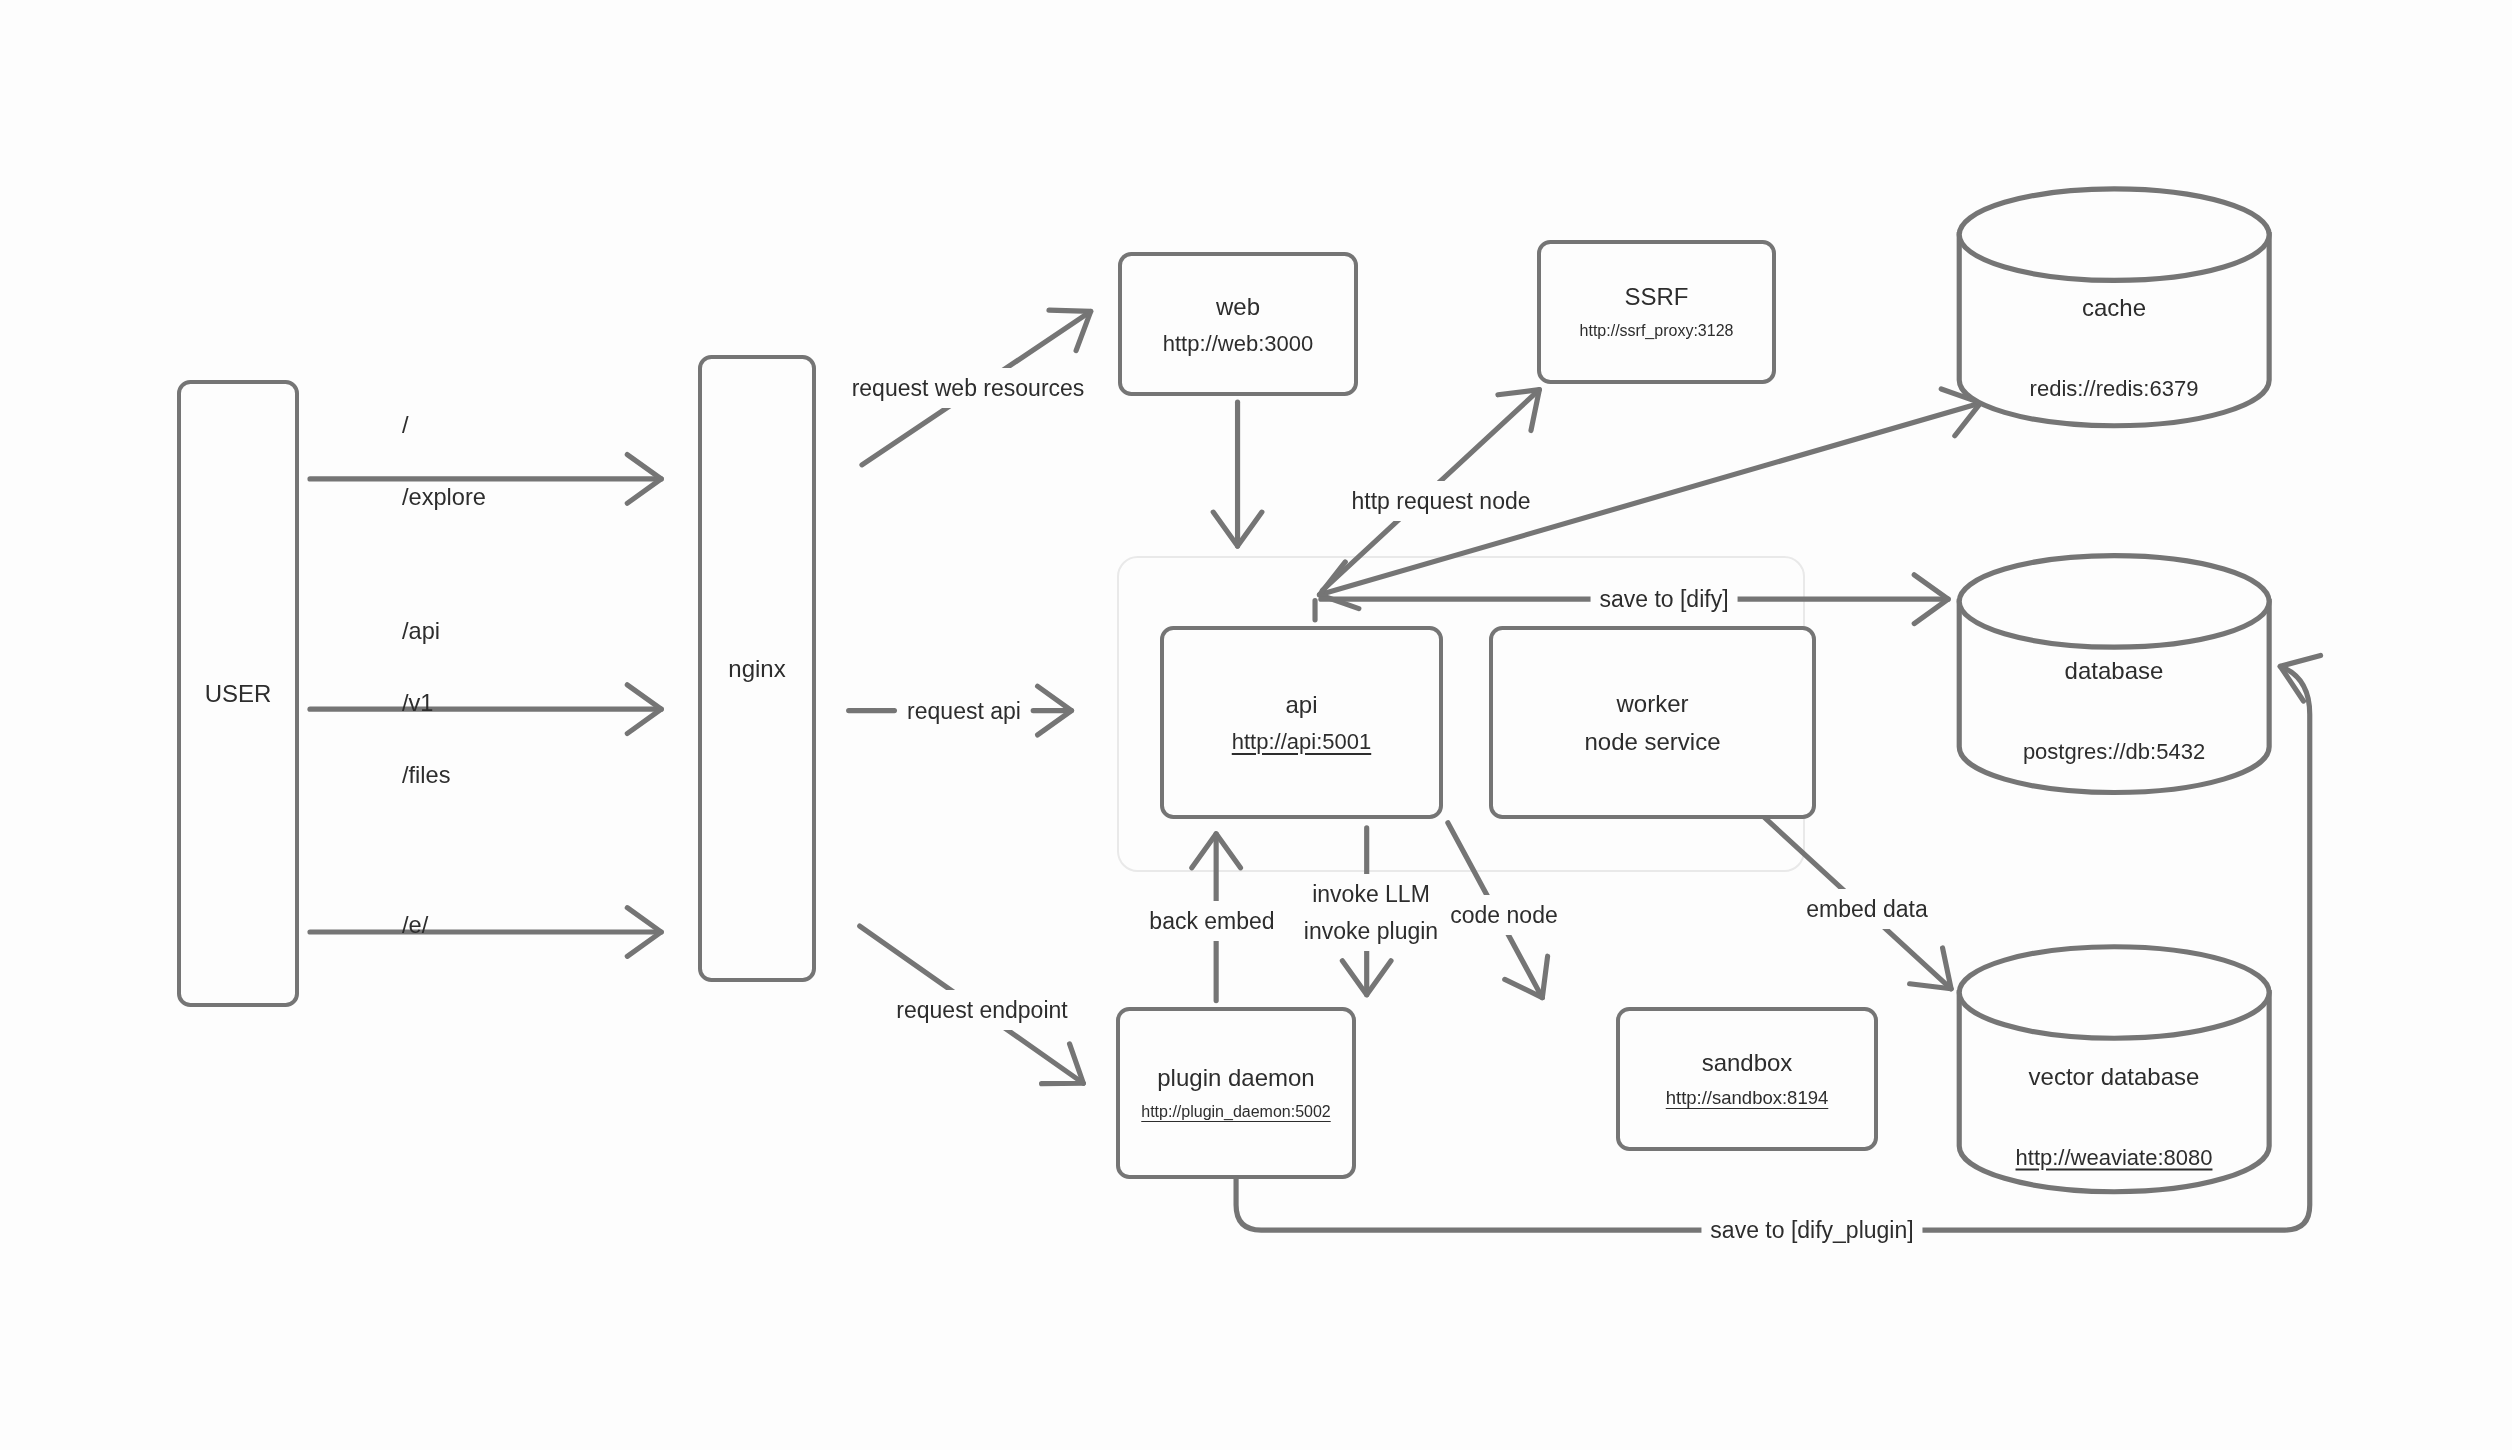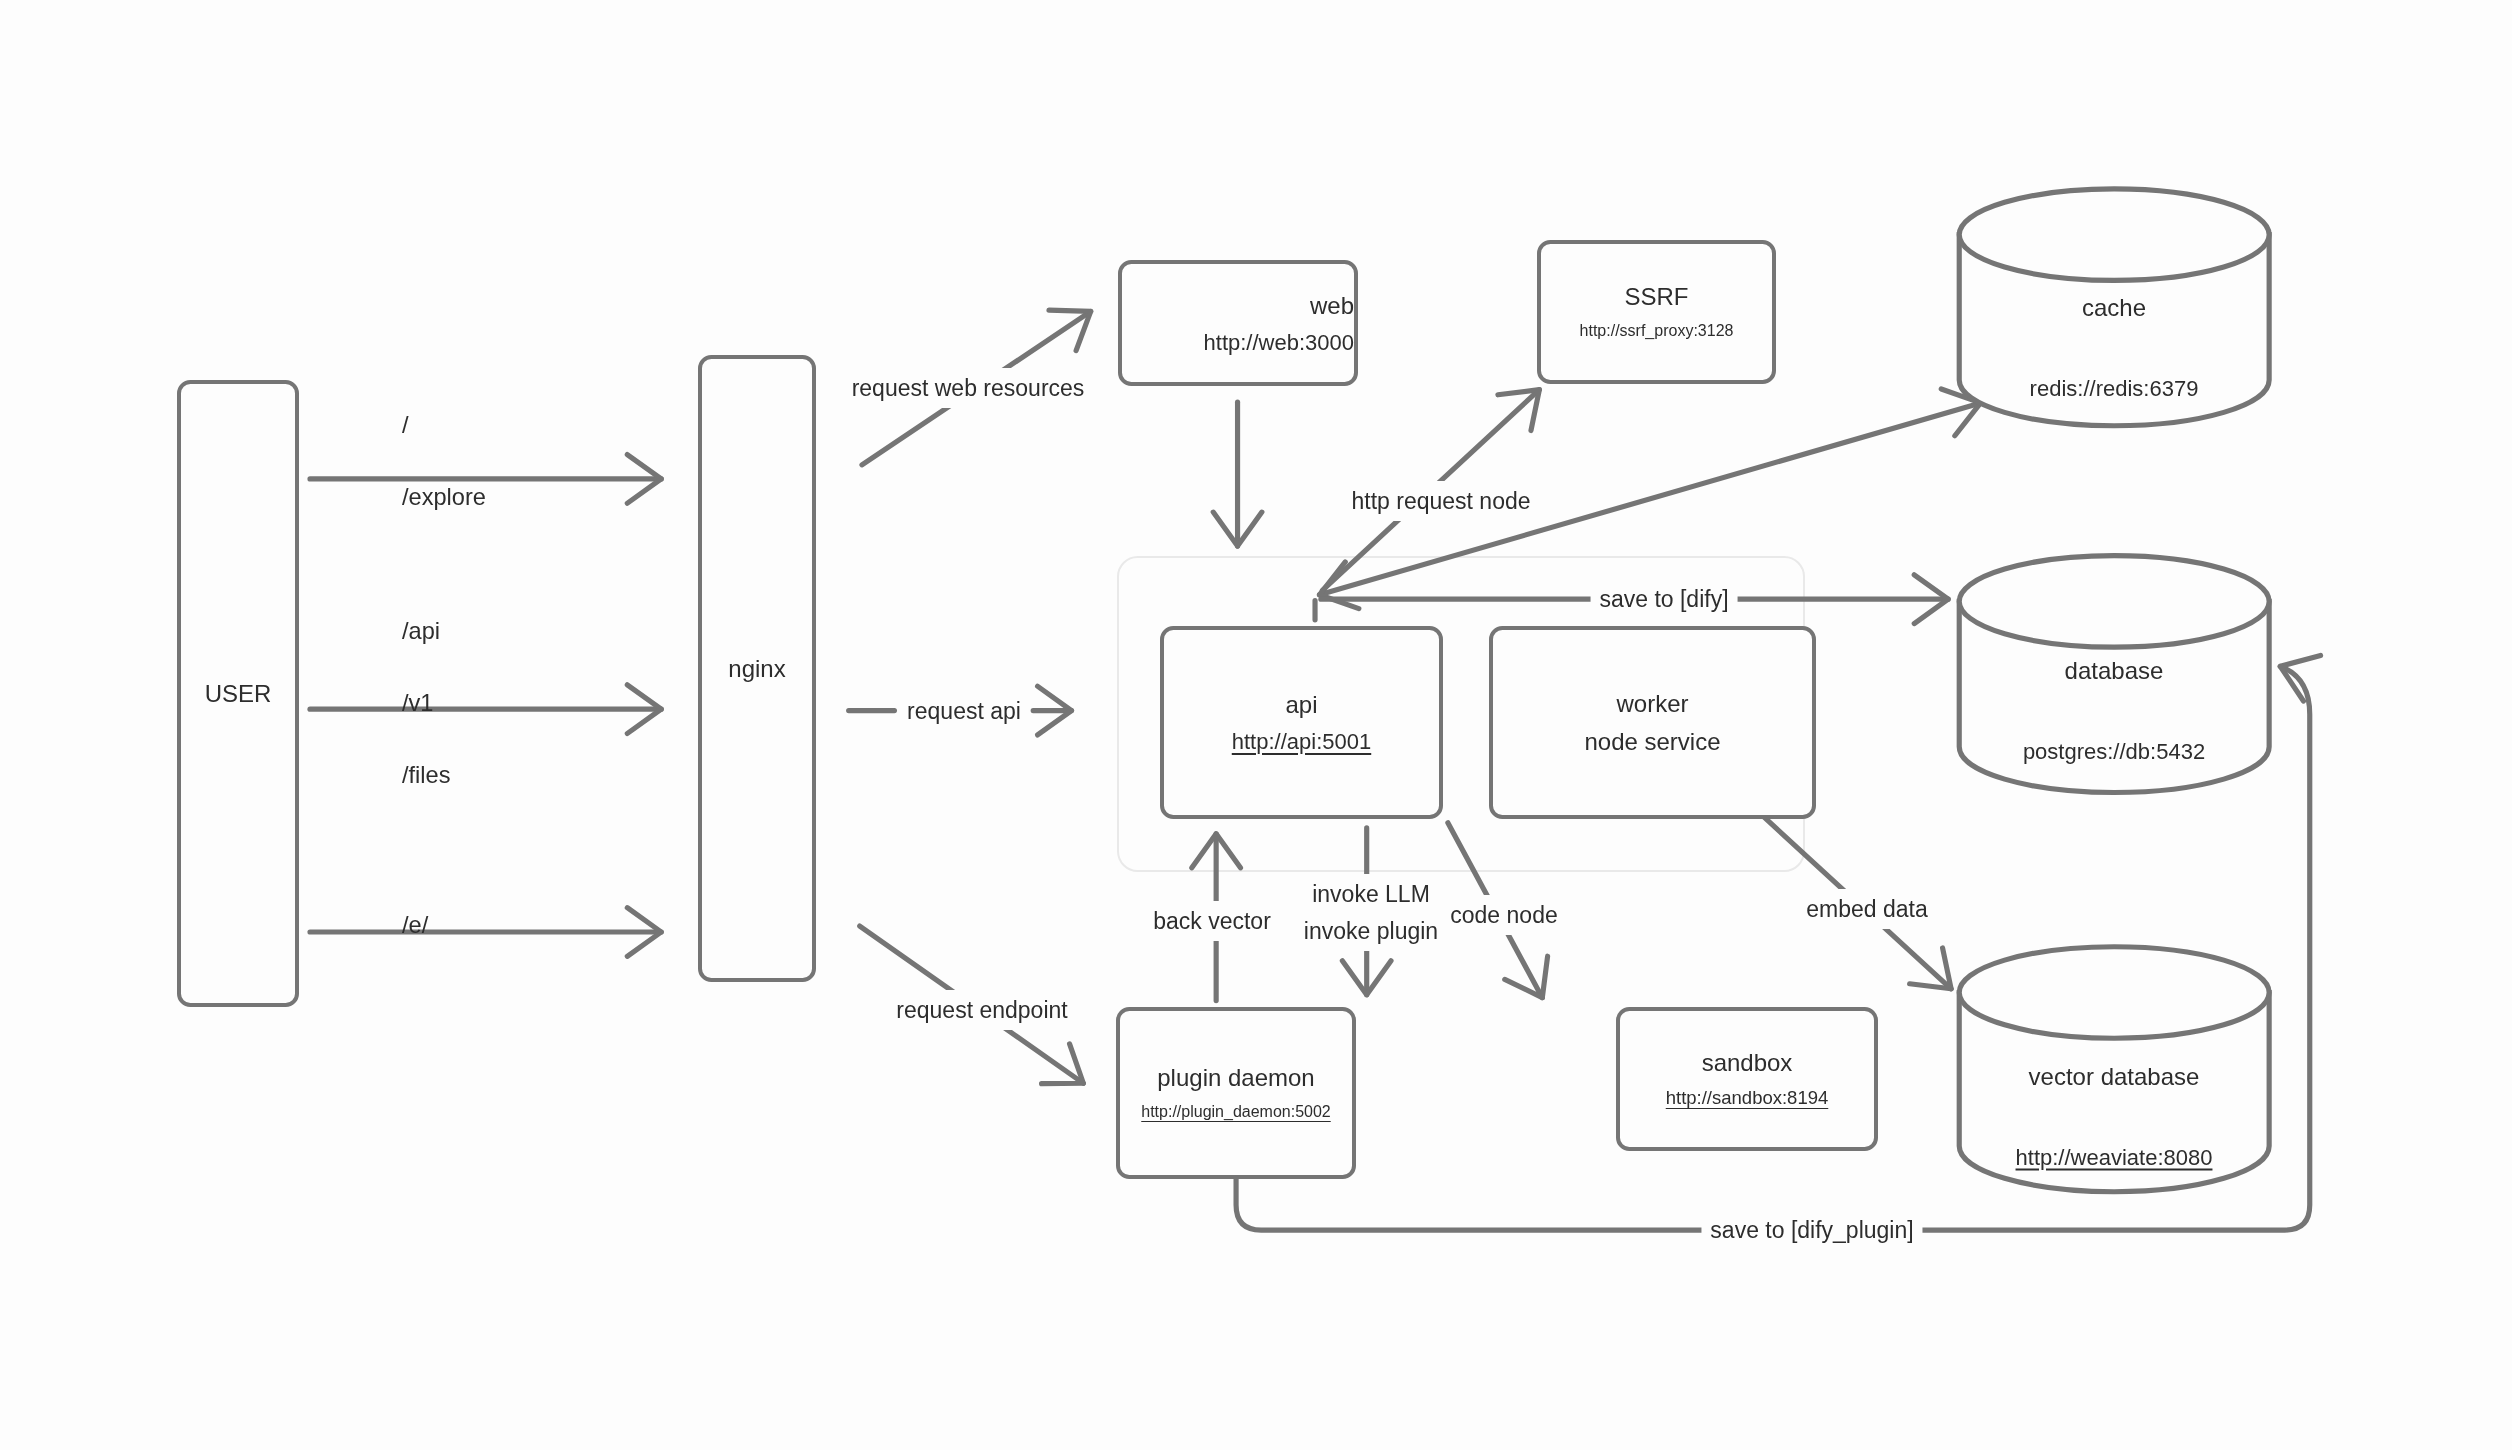--- a/index.html
+++ b/index.html
@@ -108,21 +108,21 @@
   </svg>
 
   <div class="node" style="left:177px;top:380px;width:122px;height:627px;">
     <div class="nl">USER</div>
   </div>
 
   <div class="node" style="left:698px;top:355px;width:118px;height:627px;">
     <div class="nl">nginx</div>
   </div>
 
-  <div class="node" style="left:1118px;top:260px;width:240px;height:126px;align-items:flex-end;">
+  <div class="node" style="left:1118px;top:252px;width:240px;height:144px;">
     <div class="nl">web</div>
     <div class="nu">http://web:3000</div>
   </div>
 
   <div class="node" style="left:1537px;top:240px;width:239px;height:144px;">
     <div class="nl">SSRF</div>
     <div class="nu small">http://ssrf_proxy:3128</div>
   </div>
 
   <div class="node" style="left:1160px;top:626px;width:283px;height:193px;">
@@ -169,21 +169,21 @@
   </div>
   <div class="route-label" style="left:402px;top:871px;">
     <div>/e/</div>
   </div>
 
   <div class="elabel" style="left:968px;top:388px;">request web resources</div>
   <div class="elabel" style="left:964px;top:711px;">request api</div>
   <div class="elabel" style="left:982px;top:1010px;">request endpoint</div>
   <div class="elabel" style="left:1441px;top:501px;">http request node</div>
   <div class="elabel" style="left:1664px;top:599px;">save to [dify]</div>
-  <div class="elabel" style="left:1212px;top:921px;">back vector</div>
+  <div class="elabel" style="left:1212px;top:921px;">back embed</div>
   <div class="elabel" style="left:1371px;top:894px;">invoke LLM</div>
   <div class="elabel" style="left:1371px;top:931px;">invoke plugin</div>
   <div class="elabel" style="left:1504px;top:915px;">code node</div>
   <div class="elabel" style="left:1867px;top:909px;">embed data</div>
   <div class="elabel" style="left:1812px;top:1230px;">save to [dify_plugin]</div>
 
 </div>
 
 
 </body></html>

